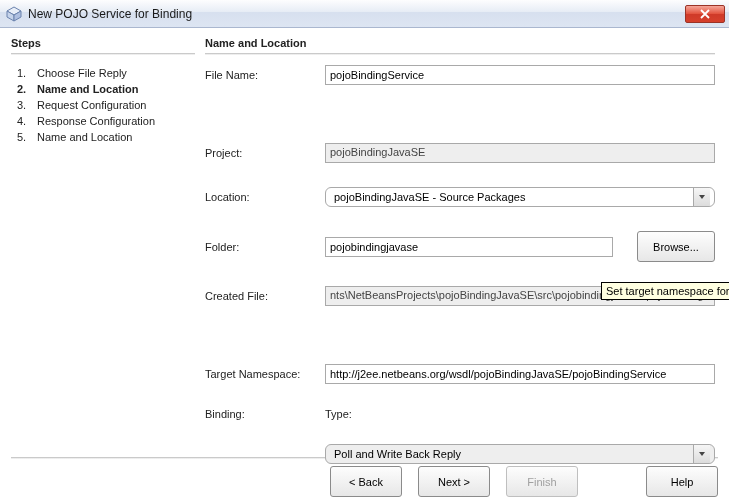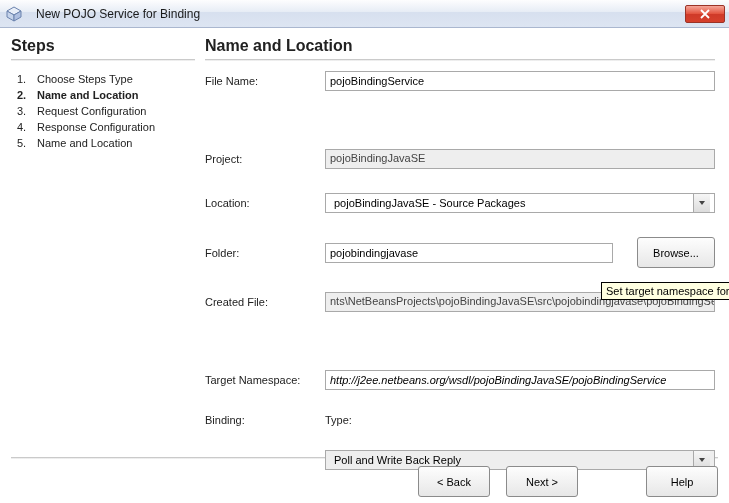--- a/index.html
+++ b/index.html
@@ -2,21 +2,21 @@
 <html><head>
 <meta charset="utf-8">
 <style>
 * { box-sizing: border-box; margin: 0; padding: 0; font-family: "Segoe UI", Tahoma, sans-serif; font-size: 11px; }
 body { width: 729px; height: 503px; background: #fff; overflow: hidden; }
 
 .titlebar {
   height: 28px;
   background: linear-gradient(to bottom, #fdfdfe 0%, #e6ecf5 45%, #d7e0ef 46%, #dde5f2 100%);
   border-bottom: 1px solid #aab7cf;
-  display: flex; align-items: center; padding: 0 4px 0 6px; gap: 8px;
+  display: flex; align-items: center; padding: 0 4px 0 6px;
 }
 .titlebar .cube-icon {
   width: 16px; height: 16px; margin-right: 6px;
   display: inline-block;
 }
 .titlebar .cube-icon svg { width: 16px; height: 16px; }
 .titlebar .title { color: #1a1a1a; font-size: 12px; }
 .titlebar .spacer { flex: 1; }
 .closebtn {
   width: 40px; height: 18px;
@@ -30,41 +30,41 @@
 .content {
   display: flex; height: 429px;
   padding: 9px 11px 0 11px;
   gap: 10px;
 }
 
 .left {
   width: 184px;
 }
 .section-title {
-  font-weight: bold; font-size: 16px; color: #222; margin-bottom: 4px;
+  font-weight: bold; font-size: 11px; color: #222; margin-bottom: 4px;
 }
 .divider {
   height: 2px;
   background: linear-gradient(to bottom, #b8b8b8 0%, #fff 100%);
   margin-bottom: 10px;
 }
 .steps { list-style: none; padding-left: 6px; }
 .steps li { padding: 2px 0; color: #222; display: flex; }
 .steps li .num { width: 20px; }
 .steps li.current { font-weight: bold; }
 
 .right { flex: 1; padding-right: 3px; }
 
 .form-grid { display: grid; grid-template-columns: 96px 1fr auto; column-gap: 6px; row-gap: 9px; align-items: center; gap: 24px; }
 .form-grid .lbl { color: #222; }
 .form-grid input[type=text], .form-grid .readonly, .form-grid select, .form-grid .combo {
   height: 20px; border: 1px solid #a9a9a9; padding: 2px 4px; background: #fff; width: 100%;
 }
 .form-grid .readonly { background: #eee; color: #444; overflow: hidden; white-space: nowrap; }
-.combo { display: flex; align-items: center; padding: 0; }
+.combo { display: flex; align-items: center; padding: 0; border-radius: 6px; }
 .combo .combo-text { flex: 1; padding: 2px 4px; }
 .combo .combo-btn, select::-ms-expand { display:none; }
 .combo .combo-btn, .dropdown-btn {
   width: 17px; height: 18px; background: linear-gradient(#f6f6f6,#dcdcdc);
   border-left: 1px solid #a9a9a9; display: flex; align-items: center; justify-content: center;
 }
 .combo .combo-btn svg, .dropdown-btn svg { width: 8px; height: 8px; }
 .btn {
   height: 31px; padding: 0 12px; background: linear-gradient(#fdfdfd,#e7e7e7);
   border: 1px solid #8b8b8b; border-radius: 3px; cursor: default;
@@ -109,21 +109,21 @@
   </div>
 </div>
 
 <div class="content">
   <div class="left">
     <div class="section-title">Steps</div>
     <div class="divider"></div>
     <ol class="steps">
       <li>
           <span class="num">1.</span>
-          <span>Choose Steps Type</span>
+          <span>Choose File Reply</span>
         </li>
       <li class="current">
           <span class="num">2.</span>
           <span>Name and Location</span>
         </li>
       <li>
           <span class="num">3.</span>
           <span>Request Configuration</span>
         </li>
       <li>
@@ -163,21 +163,21 @@
       <div class="lbl">Folder:</div>
       <input type="text" value="pojobindingjavase" style="">
       <button class="btn" style="width:78px">Browse...</button>
 
       <div class="lbl">Created File:</div>
       <div class="readonly" style="grid-column:2/4">nts\NetBeansProjects\pojoBindingJavaSE\src\pojobindingjavase\pojoBindingService.wsdl</div>
 
       <div class="spacer-row"></div>
 
       <div class="lbl" style="white-space:nowrap">Target Namespace:</div>
-      <input type="text" style="grid-column: 2 / 4; font-style: italic;" value="http://j2ee.netbeans.org/wsdl/pojoBindingJavaSE/pojoBindingService">
+      <input type="text" style="grid-column: 2 / 4;" value="http://j2ee.netbeans.org/wsdl/pojoBindingJavaSE/pojoBindingService">
 
       <div class="lbl">Binding:</div>
 
       <div class="lbl">Type:</div>
       <div class="combo" style="grid-column:2/4;background:#eee">
         <div class="combo-text">Poll and Write Back Reply</div>
         <div class="combo-btn">
             <svg viewBox="0 0 8 8">
               <path d="M1 2 L4 6 L7 2 Z" fill="#444"></path>
             </svg>
@@ -187,16 +187,17 @@
   </div>
 </div>
 
 <div class="tooltip">Set target namespace for </div>
 
 <div class="bottom-divider"></div>
 
 <div class="footer">
   <button class="btn" style="width:72px">&lt; Back</button>
   <button class="btn" style="width:72px">Next &gt;</button>
+  <button class="btn disabled" style="width:72px">Finish</button>
   <span class="sep"></span>
   <span class="sep"></span>
   <button class="btn" style="width:72px">Help</button>
 </div>
 
 </body></html>

